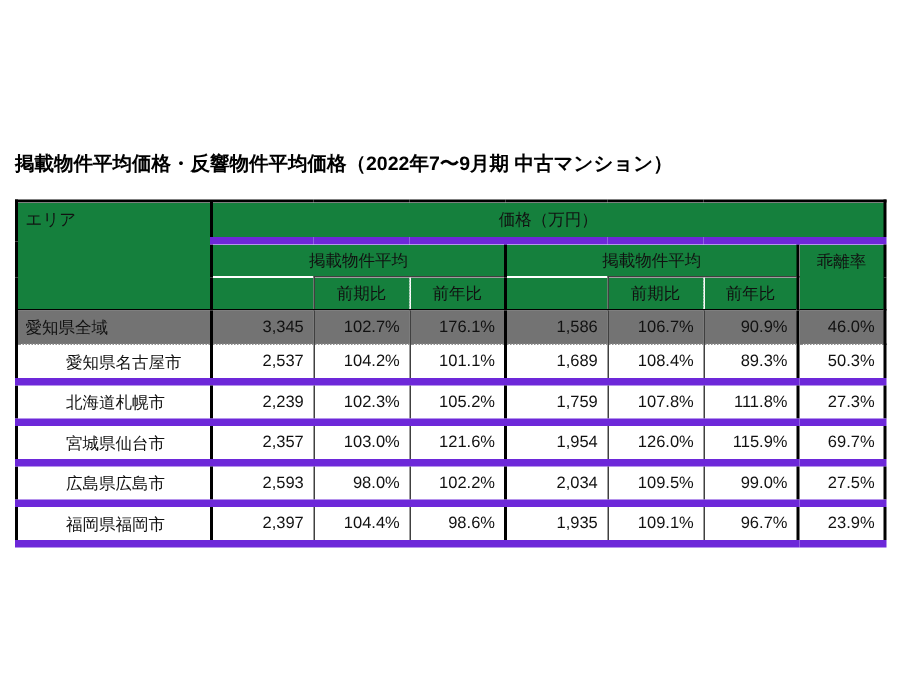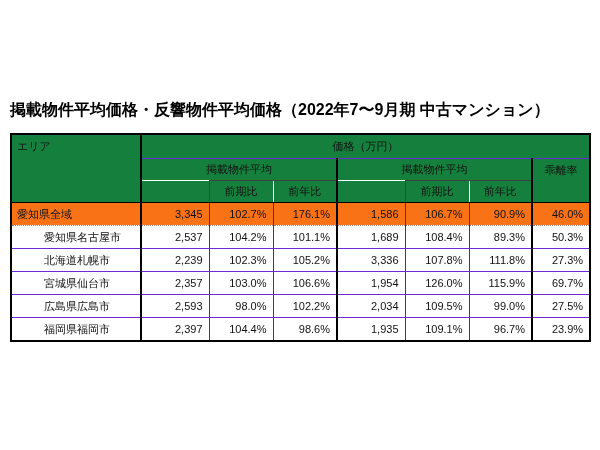--- a/index.html
+++ b/index.html
@@ -6,36 +6,36 @@
   body {
     width: 600px; height: 450px;
     background: #ffffff;
     font-family: "Liberation Sans", "DejaVu Sans", sans-serif;
     position: relative;
     color: #111;
   }
   .page-title {
     position: absolute;
     left: 10px; top: 100px;
-    font-size: 16px;
+    font-size: 13px;
     font-weight: bold;
     color: #000;
     white-space: nowrap;
   }
   table.price-table {
     position: absolute;
     left: 10px; top: 133px;
     border-collapse: collapse;
     table-layout: fixed;
     border: 2px solid #000;
     width: 579px;
   }
   th, td {
     border-left: 1px solid #404040;
-    border-bottom: 1px solid #6d28d9;
+    border-bottom: 5px solid #6d28d9;
     border-top: none;
     border-right: none;
     font-size: 11px;
     font-weight: normal;
     padding: 0;
     overflow: hidden;
     white-space: nowrap;
   }
   thead th { background: #15803d; }
   .hrow1 th { height: 23px; }
@@ -54,21 +54,21 @@
   .sub-h { text-align: center; border-top: 1px solid #404040; border-bottom: 1px solid #000; }
   .empty-h { border-bottom: 1px solid #000; }
   .th-div {
     vertical-align: top;
     padding-top: 4px;
     border-bottom: 1px solid #000;
   }
   .thick-left { border-left: 2px solid #000; }
   .dotted-left { border-left: 1px dotted #f2f2f2; margin-top: 12px; }
   tr.dotted-bottom td { border-bottom: 1px dotted #8f8f8f; }
-  tr.highlight td { background: #f97316; }
+  tr.highlight td { background: #737373; }
 
   .area-cell { text-align: left; padding-left: 5px; }
   .area-cell.indent { padding-left: 32px; }
   .num-cell { text-align: right; padding-right: 6px; }
 </style>
 </head>
 <body>
 
 <div class="page-title">掲載物件平均価格・反響物件平均価格（2022年7〜9月期 中古マンション）</div>
 
@@ -121,30 +121,30 @@
       <td class="num-cell thick-left">1,689</td>
       <td class="num-cell">108.4%</td>
       <td class="num-cell">89.3%</td>
       <td class="num-cell thick-left">50.3%</td>
     </tr>
     <tr>
       <td class="area-cell indent">北海道札幌市</td>
       <td class="num-cell thick-left">2,239</td>
       <td class="num-cell">102.3%</td>
       <td class="num-cell">105.2%</td>
-      <td class="num-cell thick-left">3,336</td>
+      <td class="num-cell thick-left">1,759</td>
       <td class="num-cell">107.8%</td>
       <td class="num-cell">111.8%</td>
       <td class="num-cell thick-left">27.3%</td>
     </tr>
     <tr>
       <td class="area-cell indent">宮城県仙台市</td>
       <td class="num-cell thick-left">2,357</td>
       <td class="num-cell">103.0%</td>
-      <td class="num-cell">106.6%</td>
+      <td class="num-cell">121.6%</td>
       <td class="num-cell thick-left">1,954</td>
       <td class="num-cell">126.0%</td>
       <td class="num-cell">115.9%</td>
       <td class="num-cell thick-left">69.7%</td>
     </tr>
     <tr>
       <td class="area-cell indent">広島県広島市</td>
       <td class="num-cell thick-left">2,593</td>
       <td class="num-cell">98.0%</td>
       <td class="num-cell">102.2%</td>

